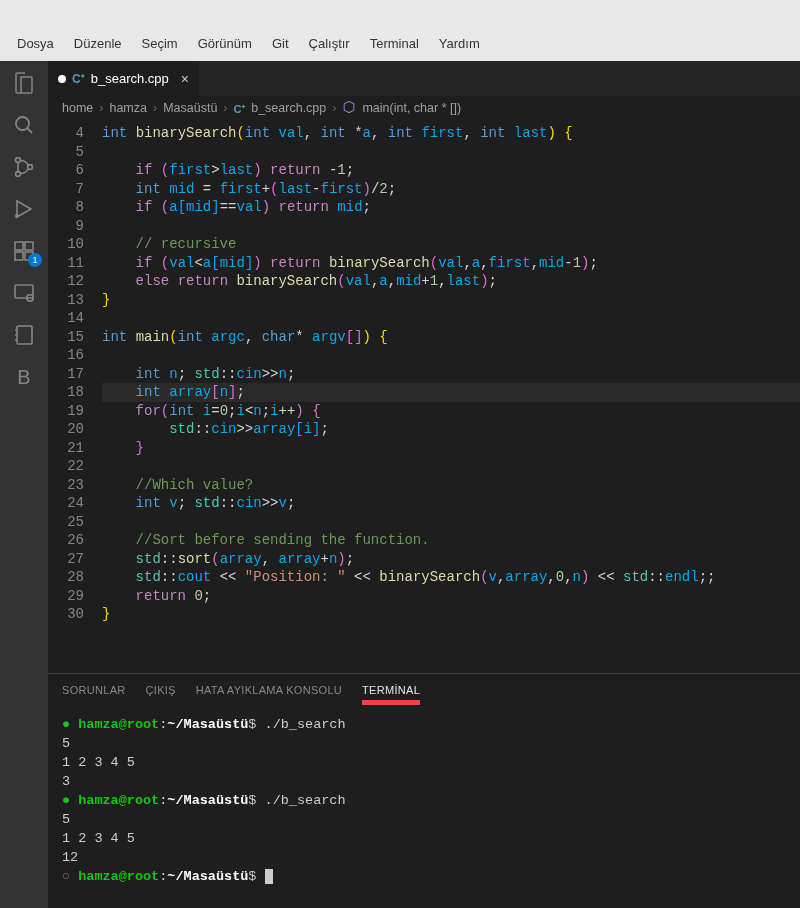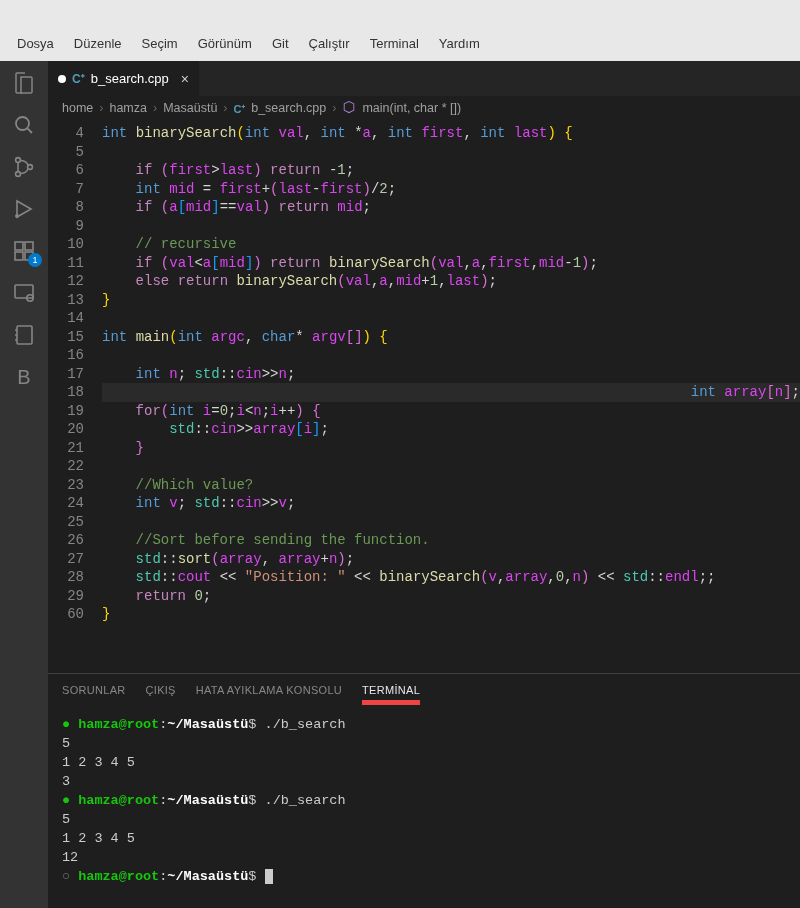--- a/index.html
+++ b/index.html
@@ -122,24 +122,24 @@
   user-select: none;
 }
 .gutter div { height: 18.5px; }
 .code {
   flex: 1;
   padding-top: 4px;
   white-space: pre;
   color: #d4d4d4;
 }
 .code .line { height: 18.5px; }
-.code .line.hl { background: #2a2a2a; text-align: right; }
+.code .line.hl { background: #2a2a2a; }
 .tok-kw { color: #569cd6; }
 .tok-fn { color: #dcdcaa; }
-.tok-var { color: #d946ef; }
+.tok-var { color: #0ea5e9; }
 .tok-num { color: #b5cea8; }
 .tok-op { color: #d4d4d4; }
 .tok-cls { color: #4ec9b0; }
 .tok-cmt { color: #6a9955; }
 .tok-str { color: #ce9178; }
 .tok-pun { color: #d4d4d4; }
 .tok-ctl { color: #c586c0; }
 .tok-br { color: #ffd700; }
 .tok-br2 { color: #da70d6; }
 .tok-br3 { color: #179fff; }
@@ -289,21 +289,21 @@
           <div>20</div>
           <div>21</div>
           <div>22</div>
           <div>23</div>
           <div>24</div>
           <div>25</div>
           <div>26</div>
           <div>27</div>
           <div>28</div>
           <div>29</div>
-          <div>60</div>
+          <div>30</div>
         </div>
       <div class="code" id="code"><div class="line"><span class="tok-kw">int</span><span class="tok-op"> </span><span class="tok-fn">binarySearch</span><span class="tok-br">(</span><span class="tok-kw">int</span><span class="tok-op"> </span><span class="tok-var">val</span><span class="tok-pun">, </span><span class="tok-kw">int</span><span class="tok-op"> *</span><span class="tok-var">a</span><span class="tok-pun">, </span><span class="tok-kw">int</span><span class="tok-op"> </span><span class="tok-var">first</span><span class="tok-pun">, </span><span class="tok-kw">int</span><span class="tok-op"> </span><span class="tok-var">last</span><span class="tok-br">)</span><span class="tok-op"> </span><span class="tok-br">{</span></div><div class="line">&nbsp;</div><div class="line"><span class="tok-op">    </span><span class="tok-ctl">if</span><span class="tok-op"> </span><span class="tok-br2">(</span><span class="tok-var">first</span><span class="tok-op">&gt;</span><span class="tok-var">last</span><span class="tok-br2">)</span><span class="tok-op"> </span><span class="tok-ctl">return</span><span class="tok-op"> -</span><span class="tok-num">1</span><span class="tok-pun">;</span></div><div class="line"><span class="tok-op">    </span><span class="tok-kw">int</span><span class="tok-op"> </span><span class="tok-var">mid</span><span class="tok-op"> = </span><span class="tok-var">first</span><span class="tok-op">+</span><span class="tok-br2">(</span><span class="tok-var">last</span><span class="tok-op">-</span><span class="tok-var">first</span><span class="tok-br2">)</span><span class="tok-op">/</span><span class="tok-num">2</span><span class="tok-pun">;</span></div><div class="line"><span class="tok-op">    </span><span class="tok-ctl">if</span><span class="tok-op"> </span><span class="tok-br2">(</span><span class="tok-var">a</span><span class="tok-br3">[</span><span class="tok-var">mid</span><span class="tok-br3">]</span><span class="tok-op">==</span><span class="tok-var">val</span><span class="tok-br2">)</span><span class="tok-op"> </span><span class="tok-ctl">return</span><span class="tok-op"> </span><span class="tok-var">mid</span><span class="tok-pun">;</span></div><div class="line">&nbsp;</div><div class="line"><span class="tok-op">    </span><span class="tok-cmt">// recursive</span></div><div class="line"><span class="tok-op">    </span><span class="tok-ctl">if</span><span class="tok-op"> </span><span class="tok-br2">(</span><span class="tok-var">val</span><span class="tok-op">&lt;</span><span class="tok-var">a</span><span class="tok-br3">[</span><span class="tok-var">mid</span><span class="tok-br3">]</span><span class="tok-br2">)</span><span class="tok-op"> </span><span class="tok-ctl">return</span><span class="tok-op"> </span><span class="tok-fn">binarySearch</span><span class="tok-br2">(</span><span class="tok-var">val</span><span class="tok-pun">,</span><span class="tok-var">a</span><span class="tok-pun">,</span><span class="tok-var">first</span><span class="tok-pun">,</span><span class="tok-var">mid</span><span class="tok-op">-</span><span class="tok-num">1</span><span class="tok-br2">)</span><span class="tok-pun">;</span></div><div class="line"><span class="tok-op">    </span><span class="tok-ctl">else</span><span class="tok-op"> </span><span class="tok-ctl">return</span><span class="tok-op"> </span><span class="tok-fn">binarySearch</span><span class="tok-br2">(</span><span class="tok-var">val</span><span class="tok-pun">,</span><span class="tok-var">a</span><span class="tok-pun">,</span><span class="tok-var">mid</span><span class="tok-op">+</span><span class="tok-num">1</span><span class="tok-pun">,</span><span class="tok-var">last</span><span class="tok-br2">)</span><span class="tok-pun">;</span></div><div class="line"><span class="tok-br">}</span></div><div class="line">&nbsp;</div><div class="line"><span class="tok-kw">int</span><span class="tok-op"> </span><span class="tok-fn">main</span><span class="tok-br">(</span><span class="tok-kw">int</span><span class="tok-op"> </span><span class="tok-var">argc</span><span class="tok-pun">, </span><span class="tok-kw">char</span><span class="tok-op">* </span><span class="tok-var">argv</span><span class="tok-br2">[</span><span class="tok-br2">]</span><span class="tok-br">)</span><span class="tok-op"> </span><span class="tok-br">{</span></div><div class="line">&nbsp;</div><div class="line"><span class="tok-op">    </span><span class="tok-kw">int</span><span class="tok-op"> </span><span class="tok-var">n</span><span class="tok-pun">; </span><span class="tok-cls">std</span><span class="tok-op">::</span><span class="tok-var">cin</span><span class="tok-op">&gt;&gt;</span><span class="tok-var">n</span><span class="tok-pun">;</span></div><div class="line hl"><span class="tok-op">    </span><span class="tok-kw">int</span><span class="tok-op"> </span><span class="tok-var">array</span><span class="tok-br2">[</span><span class="tok-var">n</span><span class="tok-br2">]</span><span class="tok-pun">;</span></div><div class="line"><span class="tok-op">    </span><span class="tok-ctl">for</span><span class="tok-br2">(</span><span class="tok-kw">int</span><span class="tok-op"> </span><span class="tok-var">i</span><span class="tok-op">=</span><span class="tok-num">0</span><span class="tok-pun">;</span><span class="tok-var">i</span><span class="tok-op">&lt;</span><span class="tok-var">n</span><span class="tok-pun">;</span><span class="tok-var">i</span><span class="tok-op">++</span><span class="tok-br2">)</span><span class="tok-op"> </span><span class="tok-br2">{</span></div><div class="line"><span class="tok-op">        </span><span class="tok-cls">std</span><span class="tok-op">::</span><span class="tok-var">cin</span><span class="tok-op">&gt;&gt;</span><span class="tok-var">array</span><span class="tok-br3">[</span><span class="tok-var">i</span><span class="tok-br3">]</span><span class="tok-pun">;</span></div><div class="line"><span class="tok-op">    </span><span class="tok-br2">}</span></div><div class="line">&nbsp;</div><div class="line"><span class="tok-op">    </span><span class="tok-cmt">//Which value?</span></div><div class="line"><span class="tok-op">    </span><span class="tok-kw">int</span><span class="tok-op"> </span><span class="tok-var">v</span><span class="tok-pun">; </span><span class="tok-cls">std</span><span class="tok-op">::</span><span class="tok-var">cin</span><span class="tok-op">&gt;&gt;</span><span class="tok-var">v</span><span class="tok-pun">;</span></div><div class="line">&nbsp;</div><div class="line"><span class="tok-op">    </span><span class="tok-cmt">//Sort before sending the function.</span></div><div class="line"><span class="tok-op">    </span><span class="tok-cls">std</span><span class="tok-op">::</span><span class="tok-fn">sort</span><span class="tok-br2">(</span><span class="tok-var">array</span><span class="tok-pun">, </span><span class="tok-var">array</span><span class="tok-op">+</span><span class="tok-var">n</span><span class="tok-br2">)</span><span class="tok-pun">;</span></div><div class="line"><span class="tok-op">    </span><span class="tok-cls">std</span><span class="tok-op">::</span><span class="tok-var">cout</span><span class="tok-op"> &lt;&lt; </span><span class="tok-str">"Position: "</span><span class="tok-op"> &lt;&lt; </span><span class="tok-fn">binarySearch</span><span class="tok-br2">(</span><span class="tok-var">v</span><span class="tok-pun">,</span><span class="tok-var">array</span><span class="tok-pun">,</span><span class="tok-num">0</span><span class="tok-pun">,</span><span class="tok-var">n</span><span class="tok-br2">)</span><span class="tok-op"> &lt;&lt; </span><span class="tok-cls">std</span><span class="tok-op">::</span><span class="tok-var">endl</span><span class="tok-pun">;;</span></div><div class="line"><span class="tok-op">    </span><span class="tok-ctl">return</span><span class="tok-op"> </span><span class="tok-num">0</span><span class="tok-pun">;</span></div><div class="line"><span class="tok-br">}</span></div></div>
     </div>
 
     <div class="panel">
       <div class="panel-tabs" id="panel-tabs">
           <span class="panel-tab">SORUNLAR</span>
           <span class="panel-tab">ÇIKIŞ</span>
           <span class="panel-tab">HATA AYIKLAMA KONSOLU</span>
           <span class="panel-tab active">TERMİNAL</span>

